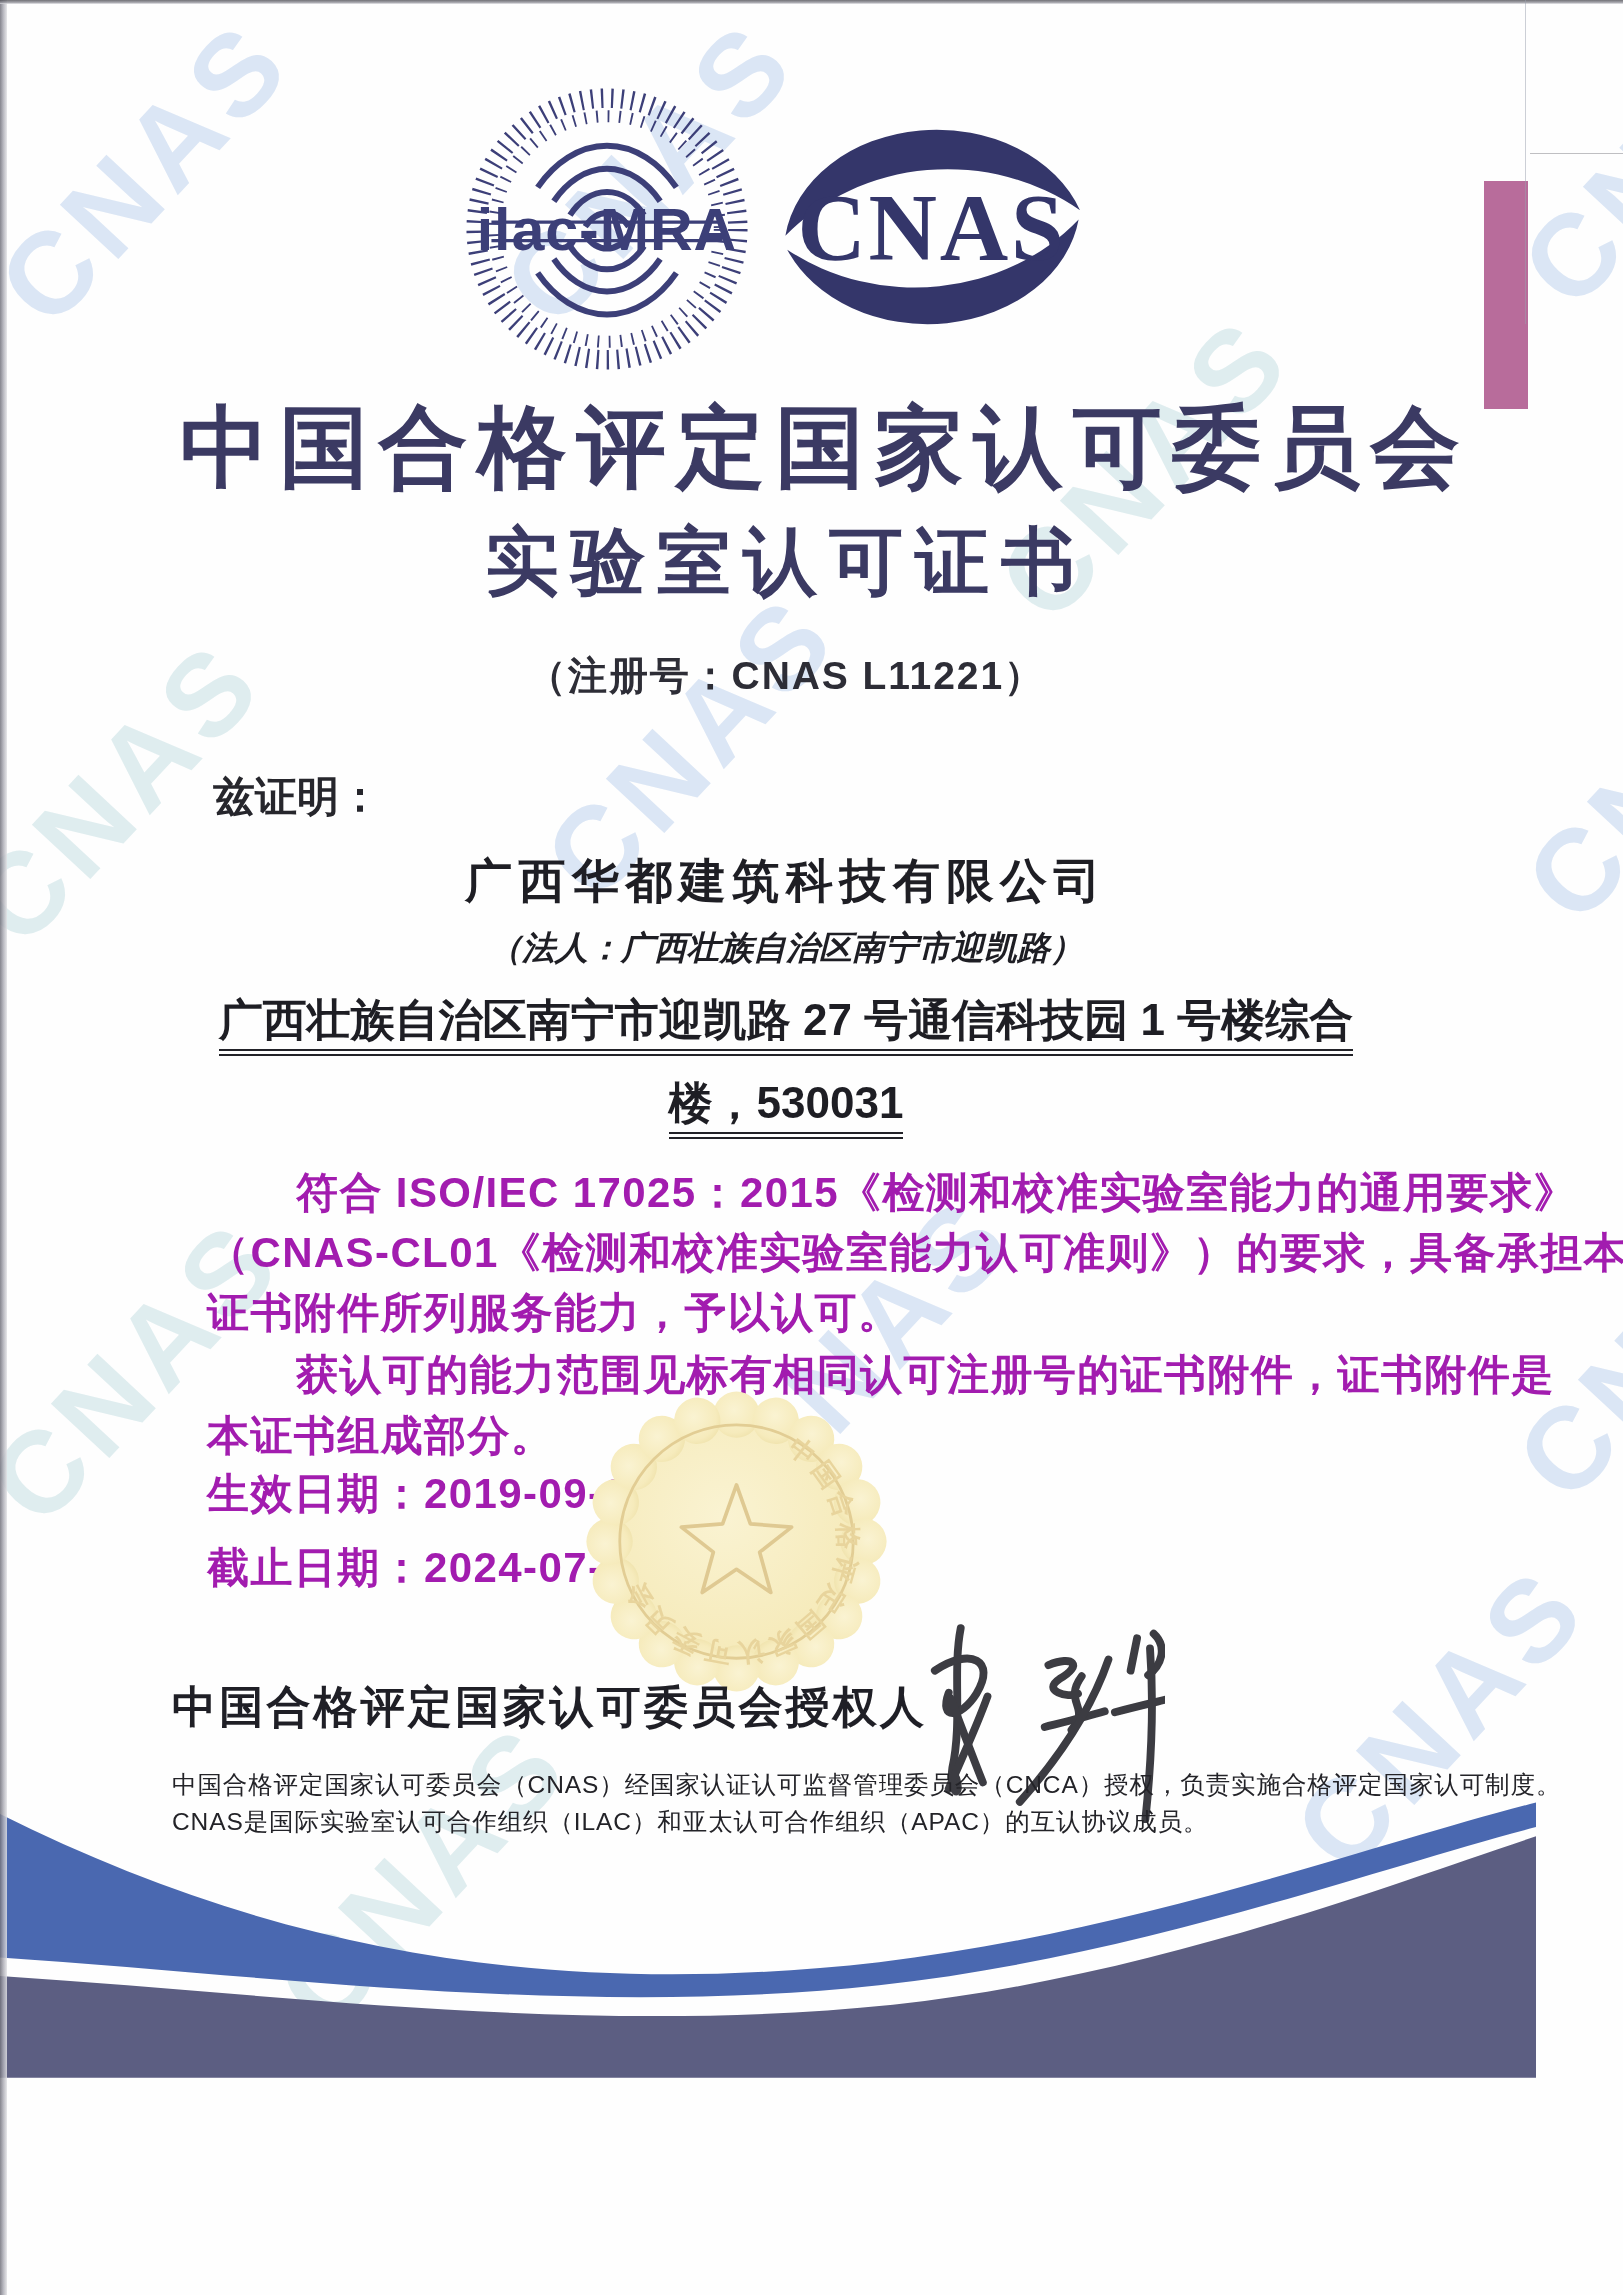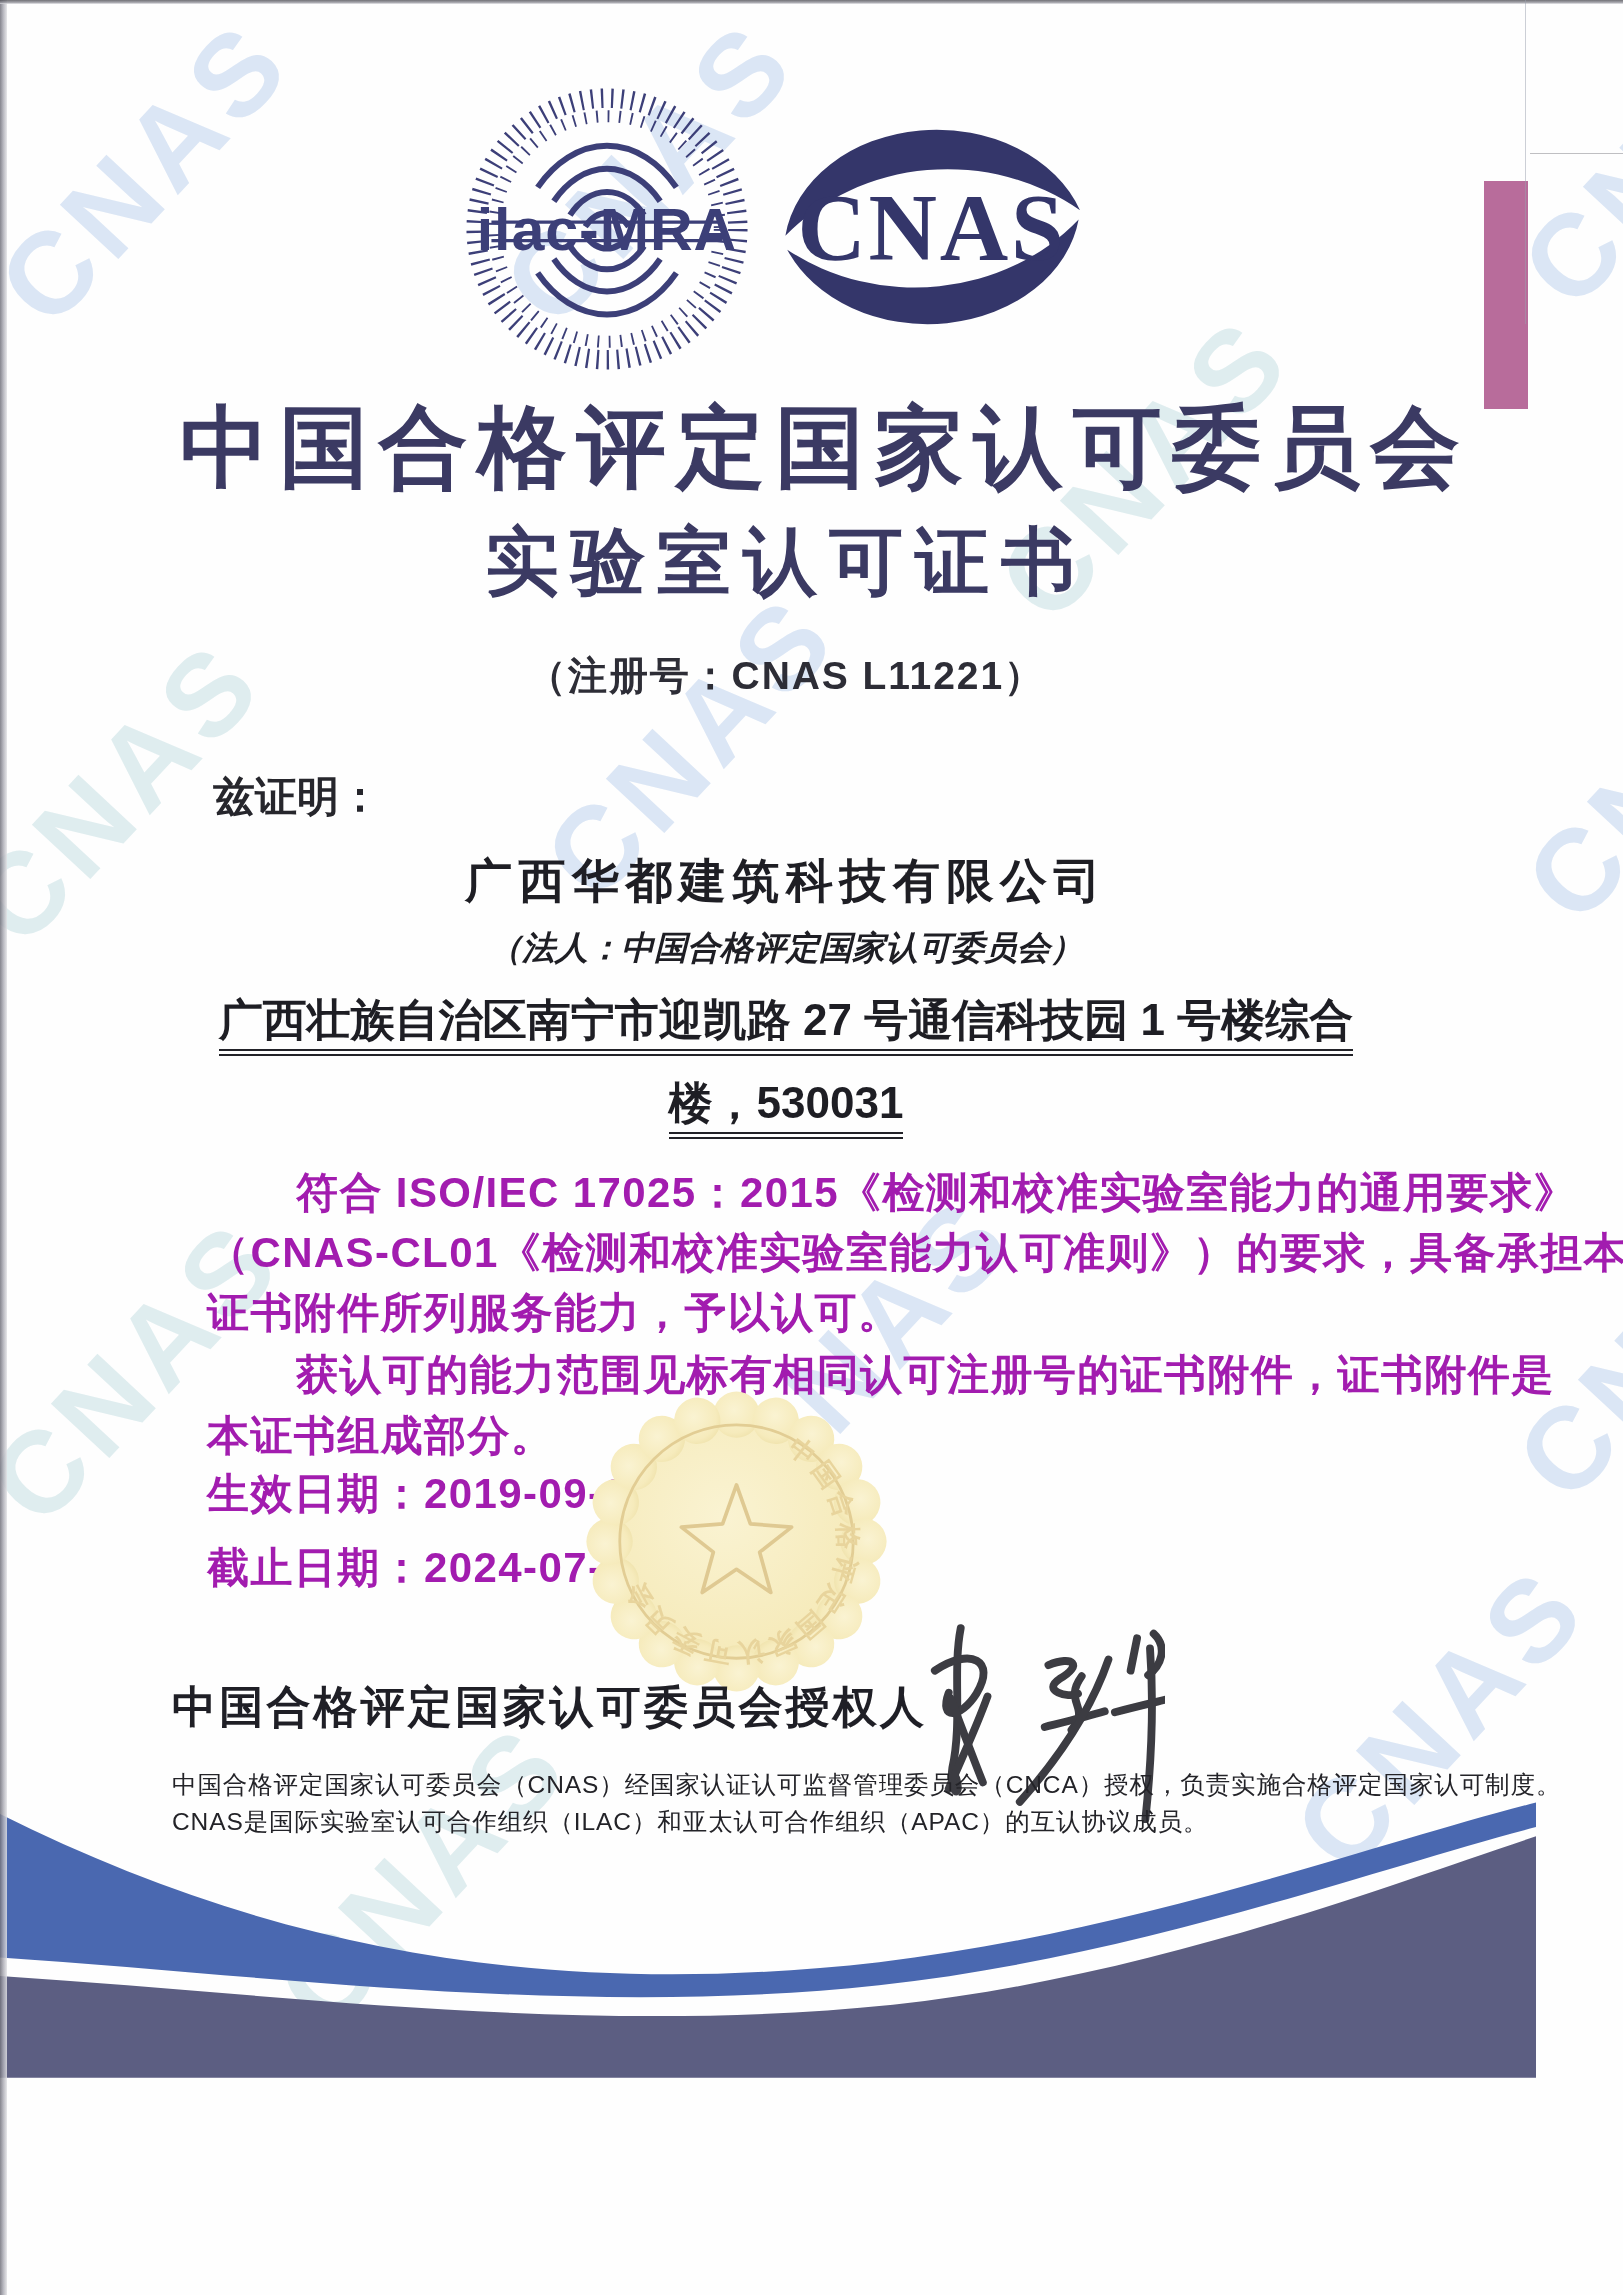--- a/index.html
+++ b/index.html
@@ -117,21 +117,21 @@
   </div>
 
   <div class="magenta-bar"></div>
 
   <div class="ln center-block org-title">中国合格评定国家认可委员会</div>
   <div class="ln center-block cert-title">实验室认可证书</div>
   <div class="ln center-block reg-line">（注册号：CNAS L11221）</div>
 
   <div class="ln certify">兹证明：</div>
   <div class="ln center-block company">广西华都建筑科技有限公司</div>
-  <div class="ln center-block legal">（法人：中国合格评定国家认可委员会）</div>
+  <div class="ln center-block legal">（法人：广西壮族自治区南宁市迎凯路）</div>
 
   <div class="ln center-block addr1"><span>广西壮族自治区南宁市迎凯路 27 号通信科技园 1 号楼综合</span></div>
   <div class="ln center-block addr2"><span>楼，530031</span></div>
 
   <div class="ln body-ln indent p1l1">符合 ISO/IEC 17025：2015《检测和校准实验室能力的通用要求》</div>
   <div class="ln body-ln p1l2">（CNAS-CL01《检测和校准实验室能力认可准则》）的要求，具备承担本</div>
   <div class="ln body-ln p1l3">证书附件所列服务能力，予以认可。</div>
   <div class="ln body-ln indent p2l1">获认可的能力范围见标有相同认可注册号的证书附件，证书附件是</div>
   <div class="ln body-ln p2l2">本证书组成部分。</div>
   <div class="ln body-ln date1">生效日期：2019-09-05</div>

